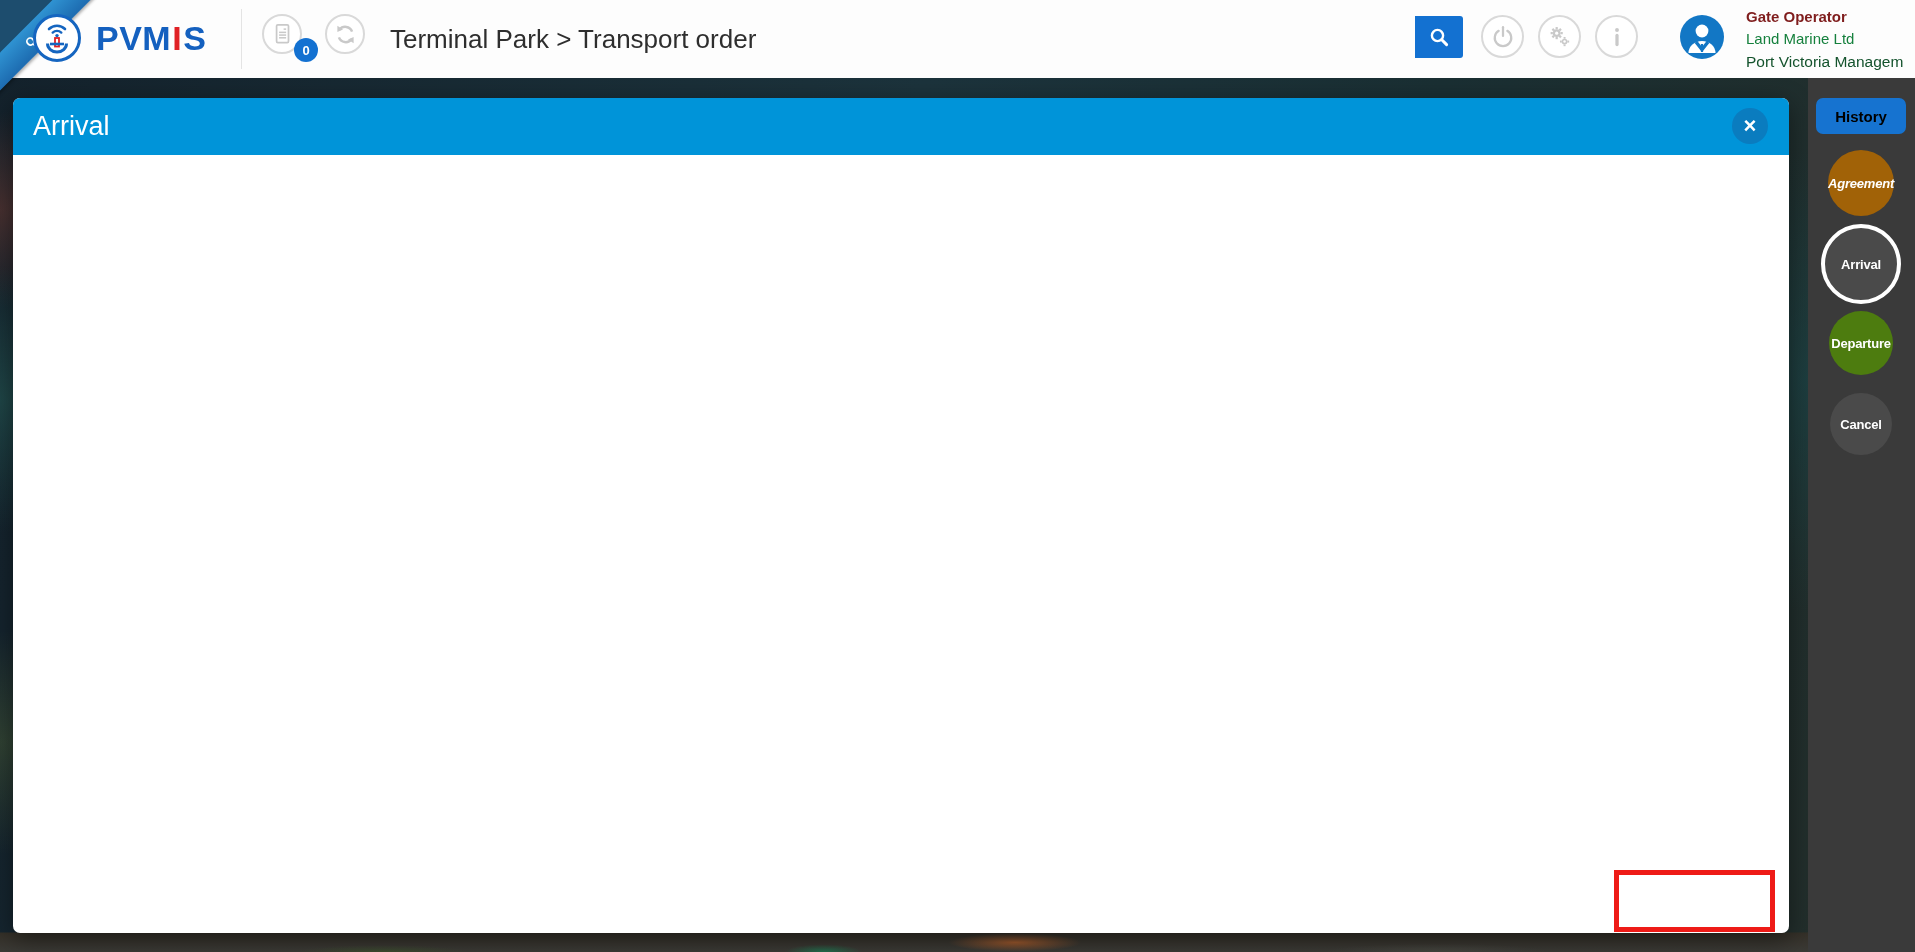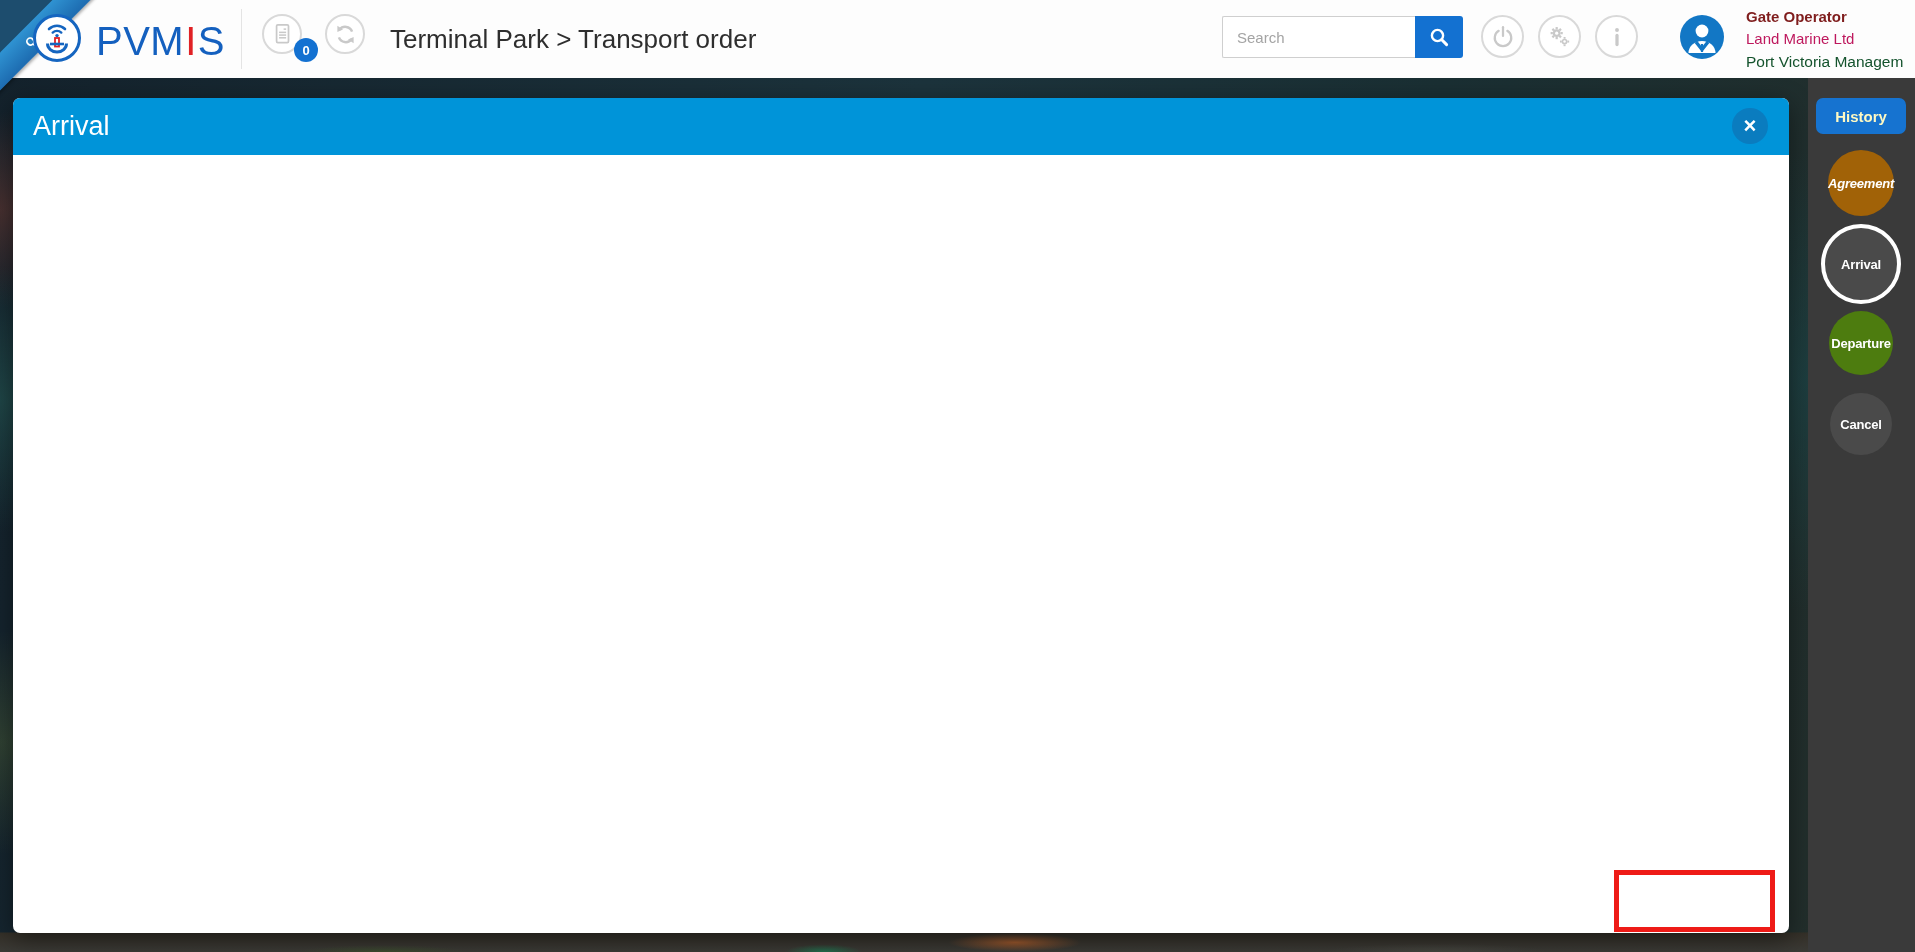--- a/index.html
+++ b/index.html
@@ -25,21 +25,21 @@
   
   .header { position:absolute; left:0; top:0; width:1915px; height:78px; background:#fdfdfd; z-index:6; }
   .ribbon-back { position:absolute; left:0; top:0; width:0; height:0;
     border-top:58px solid #1d4d6e; border-right:58px solid transparent; }
   .ribbon { position:absolute; left:-46px; top:24px; width:160px; height:27px;
     background:linear-gradient(180deg,#2f93d2 0%,#1d6bb0 100%);
     transform:rotate(-45deg); display:flex; align-items:center; justify-content:center;
     color:#fff; font-size:12px; font-weight:bold; letter-spacing:1px;
     box-shadow:0 2px 3px rgba(0,0,0,.3); }
   .logo-circle { position:absolute; left:32px; top:13px; width:50px; height:50px; }
-  .logo-text { position:absolute; left:96px; top:19px; font-size:40px; font-weight:400;
+  .logo-text { position:absolute; left:96px; top:19px; font-size:34px; font-weight:700;
     color:#1460bf; letter-spacing:.5px; white-space:nowrap; }
   .logo-text .logo-i { color:#e02125; padding:0 1px; }
   .hdr-divider { position:absolute; left:241px; top:9px; width:1px; height:60px; background:#e4e4e4; }
 
   .circle-btn { position:absolute; border:2px solid #d9d9d9; border-radius:50%; background:#fff;
     display:flex; align-items:center; justify-content:center; }
   .btn-doc     { left:262px;  top:14px; width:40px; height:40px; }
   .btn-refresh { left:325px;  top:14px; width:40px; height:40px; }
   .btn-power   { left:1481px; top:15px; width:43px; height:43px; }
   .btn-gear    { left:1538px; top:15px; width:43px; height:43px; }
@@ -56,28 +56,28 @@
     padding:0 14px; font-size:15px; color:#444; outline:none;
     font-family:"Liberation Sans", sans-serif; }
   .search-input::placeholder { color:#a4a4a4; }
   .search-btn { position:absolute; left:1415px; top:16px; width:48px; height:42px;
     background:#1371d1; border:none; border-radius:0 3px 3px 0; cursor:pointer;
     display:flex; align-items:center; justify-content:center; }
 
   .avatar { position:absolute; left:1680px; top:15px; width:44px; height:44px; border-radius:50%; }
   .user-block { position:absolute; left:1746px; top:6px; white-space:nowrap; }
   .user-role    { font-size:15px; font-weight:bold; color:#7f1d1d; line-height:22px; }
-  .user-company { font-size:15px; color:#be185d; line-height:22px; }
+  .user-company { font-size:15px; color:#15803d; line-height:22px; }
   .user-org     { font-size:15.5px; color:#14532d; line-height:23px; }
 
   
   .sidebar { position:absolute; left:1808px; top:78px; width:107px; height:874px;
     background:#3a3a3a; z-index:5; }
   .history-btn { position:absolute; left:8px; top:20px; width:90px; height:36px;
-    background:#1673d0; color:#fef9c3; font-size:15px; font-weight:bold;
+    background:#1673d0; color:#000000; font-size:15px; font-weight:bold;
     border:none; border-radius:7px; cursor:pointer;
     display:flex; align-items:center; justify-content:center; }
   .step { position:absolute; border-radius:50%; color:#fff; font-size:13px; font-weight:bold;
     display:flex; align-items:center; justify-content:center; letter-spacing:-.2px;
     text-align:center; cursor:pointer; }
   .step-agreement { left:20px; top:72px;  width:66px; height:66px; background:#a16207;font-style:italic; }
   .step-arrival   { left:13px; top:146px; width:80px; height:80px; background:#4a4a4a;
                     border:4px solid #fff; }
   .step-departure { left:21px; top:233px; width:64px; height:64px; background:#4d7c0f; }
   .step-cancel    { left:22px; top:315px; width:62px; height:62px; background:#4a4a4a; }
@@ -151,21 +151,20 @@
     <svg width="25" height="25" viewBox="0 0 24 24">
       <path d="M18.3 9.2 A 7 7 0 0 0 6.2 7.4" fill="none" stroke="#c9c9c9" stroke-width="2.4"></path>
       <polygon points="4.2,3.6 9.6,7.2 4.2,9.6" fill="#c9c9c9"></polygon>
       <path d="M5.7 14.8 A 7 7 0 0 0 17.8 16.6" fill="none" stroke="#c9c9c9" stroke-width="2.4"></path>
       <polygon points="19.8,20.4 14.4,16.8 19.8,14.4" fill="#c9c9c9"></polygon>
     </svg>
   </div>
 
   <div class="breadcrumb">Terminal Park &gt; Transport order</div>
 
-  <input class="search-input" type="text" placeholder="Search" style="">
   <button class="search-btn">
     <svg width="24" height="24" viewBox="0 0 24 24">
       <circle cx="10.5" cy="10.5" r="5.6" fill="none" stroke="#fff" stroke-width="2.4"></circle>
       <line x1="14.8" y1="14.8" x2="19.6" y2="19.6" stroke="#fff" stroke-width="3" stroke-linecap="round"></line>
     </svg>
   </button>
 
   <div class="circle-btn btn-power">
     <svg width="26" height="26" viewBox="0 0 24 24">
       <path d="M8 6.3 A 7.6 7.6 0 1 0 16 6.3" fill="none" stroke="#c9c9c9" stroke-width="2.1" stroke-linecap="round"></path>

